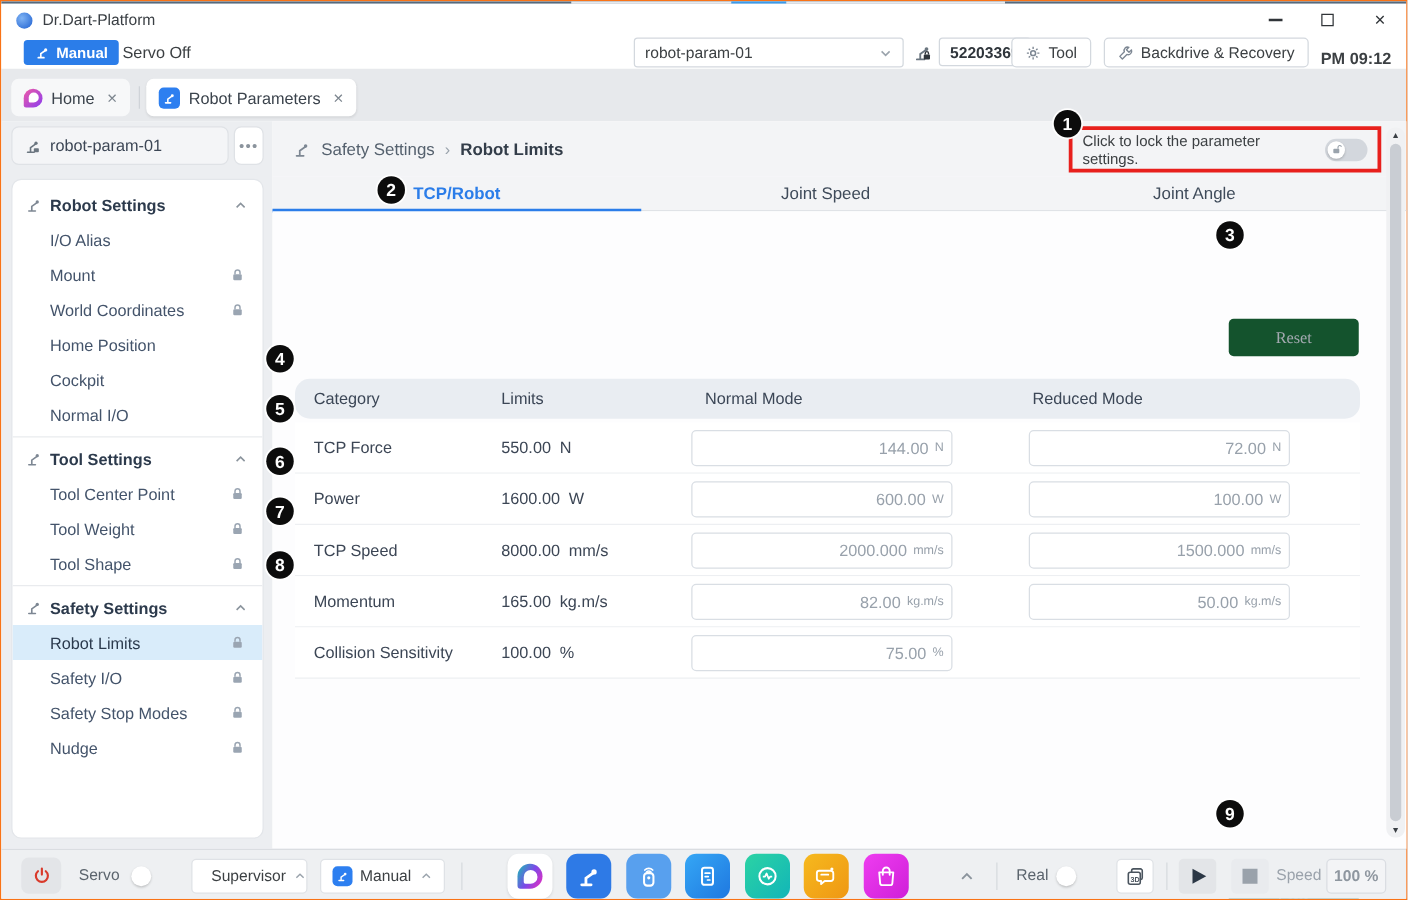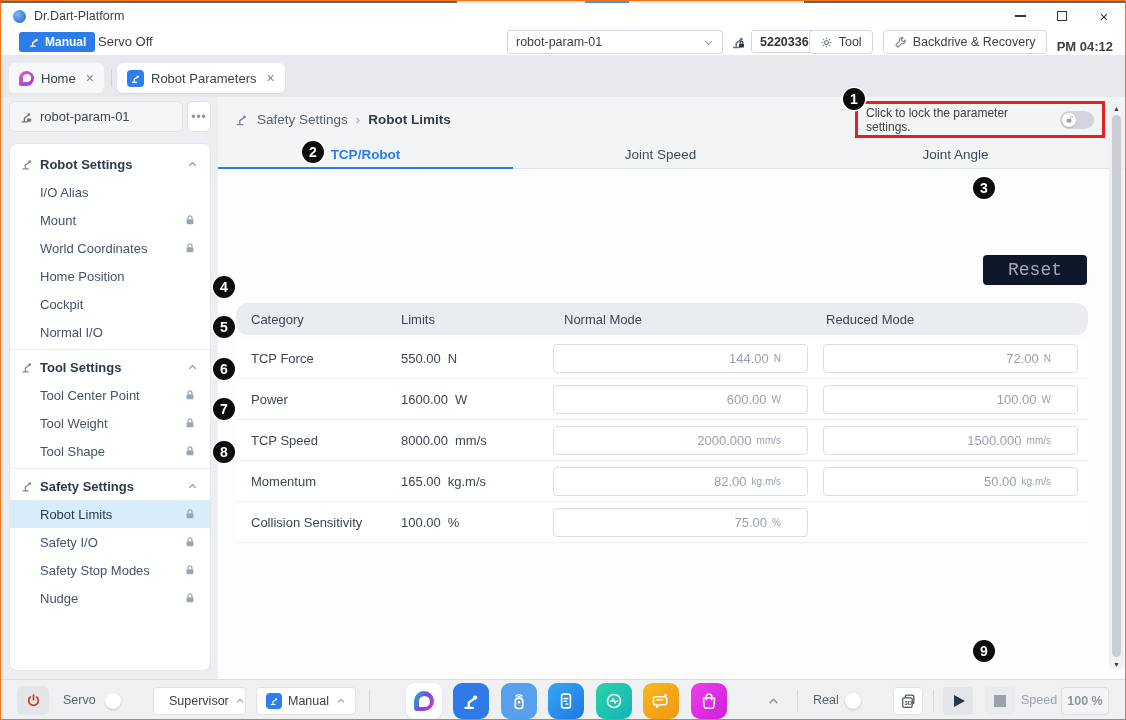--- a/index.html
+++ b/index.html
@@ -80,36 +80,36 @@
   .toggle{width:34px;height:18px;border-radius:9px;background:#d3d7dd;position:relative;flex:none;cursor:pointer}
   .toggle .knob{position:absolute;left:2px;top:2px;width:14px;height:14px;border-radius:50%;background:#fff;
                 display:flex;align-items:center;justify-content:center;color:#9aa3ac;box-shadow:0 1px 2px rgba(0,0,0,.2)}
 
   .ctabs{position:absolute;left:0;top:44px;width:100%;height:28px;display:flex;border-bottom:1px solid #e0e3e7;background:#f3f4f6}
   .ctab{width:295px;display:flex;align-items:center;justify-content:center;font-size:13.5px;color:#3f4b5a;cursor:pointer;position:relative}
   .ctab.on{color:#2b7de9;font-weight:bold}
   .ctab.on:after{content:"";position:absolute;left:0;bottom:-2px;width:100%;height:3px;background:#2b7de9}
 
   .cbody{position:absolute;left:0;top:72px;width:100%;height:510px;background:#fdfdfe}
-  .btn-soft{position:absolute;width:104px;height:30px;background:#0f172a;border:none;border-radius:4px;
-            color:#a3a9b0;font-size:18px;font-family:Liberation Mono, monospace;cursor:pointer}
+  .btn-soft{position:absolute;width:104px;height:30px;background:#14532d;border:none;border-radius:4px;
+            color:#a3a9b0;font-size:13px;font-family:Liberation Serif, serif;cursor:pointer}
   .btn-reset{left:765px;top:86px}
   .btn-save{left:765px;top:537px}
 
   .table{position:absolute;left:18px;top:134px;width:852px}
   .thead{position:relative;height:32px;background:#e9edf2;border-radius:12px}
   .thead span{position:absolute;top:50%;transform:translateY(-50%);color:#3b4656;font-size:13px}
   .h0{left:15px}.h1{left:165px}.h2{left:328px}.h3{left:590px}
   .tbody{margin-top:3px}
   .trow{position:relative;height:41px;background:#fff;border-bottom:1px solid #edeff2}
   .trow .cat{position:absolute;left:15px;top:50%;transform:translateY(-50%);color:#3c4655}
   .trow .lim{position:absolute;left:165px;top:50%;transform:translateY(-50%);color:#3c4655}
   .trow .lim .lu{margin-left:7px}
-  .field{position:absolute;top:6px;width:255px;height:29px;border:1px solid #d9dee4;border-radius:4px;background:#fff;
-         display:flex;align-items:center;justify-content:flex-end;padding-right:26px;cursor:text}
+  .field{position:absolute;top:6px;width:209px;height:29px;border:1px solid #d9dee4;border-radius:4px;background:#fff;
+         display:flex;align-items:center;justify-content:flex-end;padding-right:6px;cursor:text}
   .field.nf{left:317px}.field.rf{left:587px}
   .field .fv{color:#98a1ab;font-size:13px}
   .field .fu{color:#98a1ab;font-size:10px;margin-left:5px}
   .hr-bottom{position:absolute;left:18px;top:529px;width:852px;height:1px;background:#e8ebee}
 
   
   .vscroll{position:absolute;right:3px;top:5px;width:15px;height:568px;background:#f0f1f3;border-radius:7px;
            display:flex;flex-direction:column;align-items:center}
   .vscroll .arr{font-size:7px;color:#3a3f44;height:12px;display:flex;align-items:center}
   .vscroll .thumb{flex:1;width:9px;background:#c9cdd3;border-radius:5px;margin:1px 0}
@@ -215,21 +215,21 @@
         <span>Tool</span>
       </span>
       <span class="tbtn">
         <span style="color:#7d8793">
             <svg width="13" height="13" viewBox="0 0 14 14">
               <path d="M9.8 2a3 3 0 0 0-3.9 3.9L2 9.8 4.2 12l3.9-3.9A3 3 0 0 0 12 4.2L9.9 6.3 7.7 4.1z" fill="none" stroke="currentColor" stroke-width="1.2" stroke-linejoin="round"></path>
             </svg>
           </span>
         <span>Backdrive &amp; Recovery</span>
       </span>
-      <span class="timetxt">PM 04:12</span>
+      <span class="timetxt">PM 09:12</span>
     </div>
   </div>
 
   <div class="tabstrip">
     <div class="dtab home">
       <span class="dropicon">
           <i></i>
         </span>
       <span id="dtab0">Home</span>
       <span class="close">×</span>

